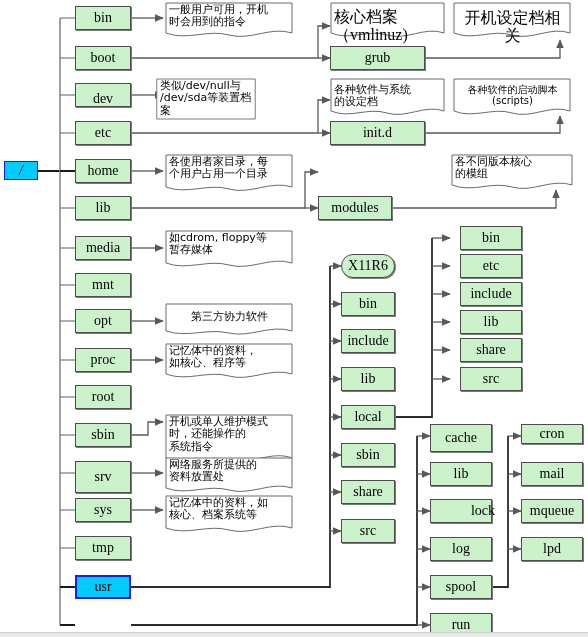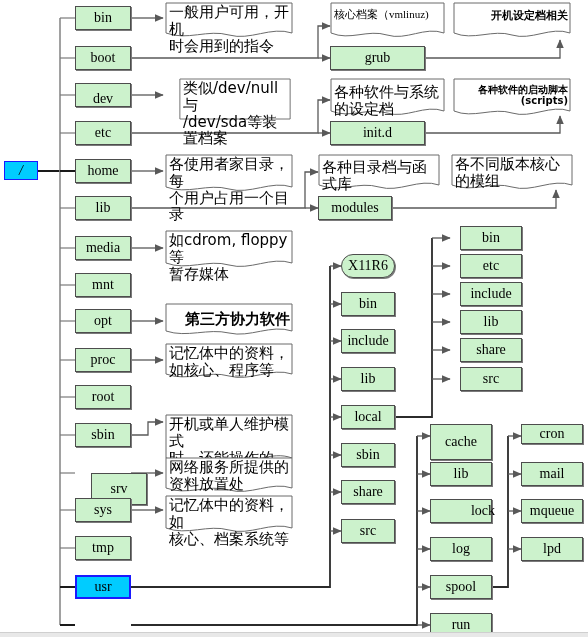--- a/index.html
+++ b/index.html
@@ -47,39 +47,39 @@
     background: #00ccff;
     border: 1px solid #1a1aff;
     box-shadow: none;
     font-style: italic;
   }
   .note {
     position: absolute;
     box-sizing: border-box;
     color: #000000;
     font-family: "DejaVu Sans", "Liberation Sans", sans-serif;
-    font-size: 15px;
+    font-size: 11px;
     line-height: 1.12;
     padding: 2px 3px 0 4px;
     z-index: 2;
     background: transparent;
   }
   .note .txt { position: relative; z-index: 2; display:block; }
   .note-svg {
     position: absolute;
     left: 0; top: 0;
     width: 100%;
     height: 100%;
     z-index: 1;
   }
   .note.serifnote {
     font-family: "Liberation Serif", "DejaVu Serif", serif;
-    font-size: 11px;
-  }
-  .note.center .txt { text-align: right; font-weight: bold; }
+    font-size: 16px;
+  }
+  .note.center .txt { text-align: center; }
   .bottombar {
     position: absolute;
     left: 0;
     bottom: 0;
     width: 588px;
     height: 4px;
     background: #e8e8e8;
     border-top: 1px solid #cfcfcf;
     z-index: 5;
   }
@@ -245,21 +245,21 @@
     </div>
   <div class="node" style="left:75px; top:348px; width:56px; height:24px;">
     <span>proc</span>
     </div>
   <div class="node" style="left:75px; top:385px; width:56px; height:24px;">
     <span>root</span>
     </div>
   <div class="node" style="left:75px; top:423px; width:56px; height:24px;">
     <span>sbin</span>
     </div>
-  <div class="node" style="left:91px; top:461px; width:56px; height:32px;margin-top:12px;">
+  <div class="node" style="left:75px; top:461px; width:56px; height:32px;">
     <span>srv</span>
     </div>
   <div class="node" style="left:75px; top:498px; width:56px; height:24px;">
     <span>sys</span>
     </div>
   <div class="node" style="left:75px; top:536px; width:56px; height:24px;">
     <span>tmp</span>
     </div>
   <div class="node hl" style="left:75px; top:575px; width:56px; height:24px;">
     <span>usr</span>
@@ -315,21 +315,21 @@
   <div class="node" style="left:460px; top:310px; width:62px; height:24px;">
     <span>lib</span>
     </div>
   <div class="node" style="left:460px; top:338px; width:62px; height:24px;">
     <span>share</span>
     </div>
   <div class="node" style="left:460px; top:367px; width:62px; height:24px;">
     <span>src</span>
     </div>
 
-  <div class="node" style="left:430px; top:424px; width:62px; height:36px;">
+  <div class="node" style="left:430px; top:424px; width:62px; height:28px;">
     <span>cache</span>
     </div>
   <div class="node" style="left:430px; top:462px; width:62px; height:24px;">
     <span>lib</span>
     </div>
   <div class="node" style="left:430px; top:499px; width:62px; height:24px;padding-left:44px;">
     <span>lock</span>
     </div>
   <div class="node" style="left:430px; top:537px; width:62px; height:24px;">
     <span>log</span>
@@ -354,21 +354,21 @@
     <span>lpd</span>
     </div>
 
   <div class="note" style="left:165px; top:2px; width:128px; height:40px;">
     <svg class="note-svg" viewBox="0 0 128 40" preserveAspectRatio="none">
       <path d="M1,1 L127,1 L127,31 C106,24 85,39 64,33 C43,27 22,39 1,31 Z" fill="#ffffff" stroke="#6b6b6b" stroke-width="1"></path>
     </svg>
     <span class="txt">一般用户可用，开机<br>时会用到的指令</span>
   </div>
 
-  <div class="note" style="left:179px; top:78px; width:112px; height:42px;">
+  <div class="note" style="left:156px; top:78px; width:100px; height:42px;">
     <svg class="note-svg" viewBox="0 0 128 42" preserveAspectRatio="none">
       <path d="M1,1 L127,1 L127,41 L1,41 Z" fill="#ffffff" stroke="#6b6b6b" stroke-width="1"></path>
     </svg>
     <span class="txt">类似/dev/null与<br>/dev/sda等装置档案</span>
   </div>
 
   <div class="note" style="left:165px; top:154px; width:128px; height:42px;">
     <svg class="note-svg" viewBox="0 0 128 42" preserveAspectRatio="none">
       <path d="M1,1 L127,1 L127,33 C106,26 85,41 64,35 C43,29 22,41 1,33 Z" fill="#ffffff" stroke="#6b6b6b" stroke-width="1"></path>
     </svg>
@@ -438,26 +438,20 @@
     <span class="txt" style="margin-top:4px">各种软件与系统<br>的设定档</span>
   </div>
 
   <div class="note center" style="left:453px; top:78px; width:118px; height:42px; font-size:10px;">
     <svg class="note-svg" viewBox="0 0 118 42" preserveAspectRatio="none">
       <path d="M1,1 L117,1 L117,33 C98,26 78,41 59,35 C40,29 20,41 1,33 Z" fill="#ffffff" stroke="#6b6b6b" stroke-width="1"></path>
     </svg>
     <span class="txt" style="margin-top:4px">各种软件的启动脚本<br>(scripts)</span>
   </div>
 
-  <div class="note" style="left:318px; top:154px; width:122px; height:40px;">
-    <svg class="note-svg" viewBox="0 0 122 40" preserveAspectRatio="none">
-      <path d="M1,1 L121,1 L121,31 C101,24 81,39 61,33 C41,27 21,39 1,31 Z" fill="#ffffff" stroke="#6b6b6b" stroke-width="1"></path>
-    </svg>
-    <span class="txt" style="margin-top:3px">各种目录档与函式库</span>
-  </div>
 
   <div class="note" style="left:451px; top:154px; width:122px; height:40px;">
     <svg class="note-svg" viewBox="0 0 122 40" preserveAspectRatio="none">
       <path d="M1,1 L121,1 L121,31 C101,24 81,39 61,33 C41,27 21,39 1,31 Z" fill="#ffffff" stroke="#6b6b6b" stroke-width="1"></path>
     </svg>
     <span class="txt">各不同版本核心<br>的模组</span>
   </div>
 
   <div class="bottombar"></div>
 </div>

